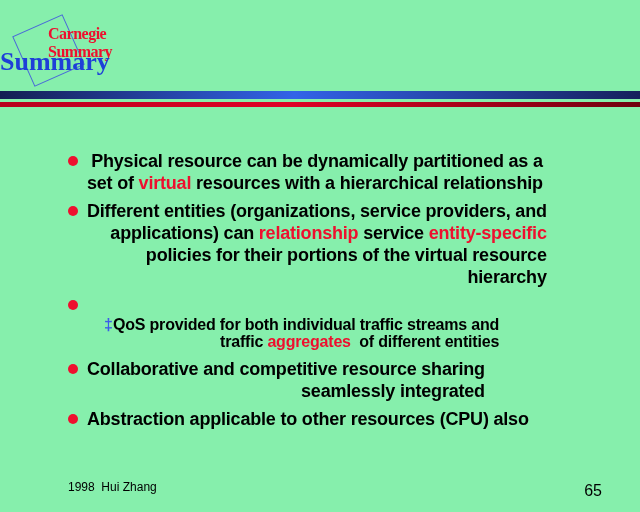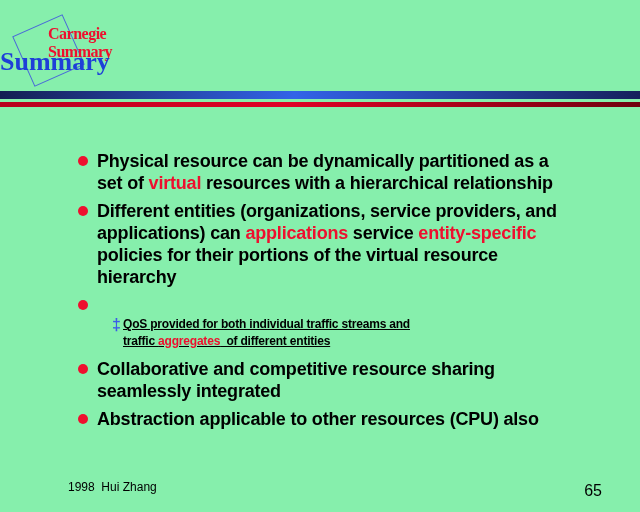--- a/index.html
+++ b/index.html
@@ -63,22 +63,23 @@
   }
   #bar-red {
     position: absolute;
     left: 0; top: 102px;
     width: 640px; height: 5px;
     background: linear-gradient(90deg, var(--bar-red-left) 0%, var(--bar-red-mid) 45%, var(--bar-red-right) 100%);
   }
   
   #content {
     position: absolute;
-    left: 78px; top: 150px;
+    left: 68px; top: 150px;
     width: 508px;
+    text-align: right;
   }
   .bullet {
     display: flex;
     align-items: flex-start;
     margin-bottom: 6px;
   }
   .dot {
     flex: none;
     width: 10px; height: 10px;
     border-radius: 50%;
@@ -103,26 +104,25 @@
   .dagger {
     flex: none;
     width: 11px;
     color: var(--dagger-blue);
     font-weight: bold;
     font-size: 16px;
     line-height: 17px;
   }
   .subtext {
     font-weight: bold;
-    font-size: 12px;
+    font-size: 16px;
     line-height: 17px;
     color: #000000;
     white-space: pre-wrap;
     letter-spacing: -0.2px;
-    text-decoration: underline;
   }
   
   #footer-credit {
     position: absolute;
     left: 68px; top: 480px;
     font-size: 12px;
     color: #000000;
     white-space: pre;
   }
   #page-number {
@@ -153,21 +153,21 @@
 
     <div class="bullet">
       <span class="dot"></span>
       <div class="btext"><span>Physical resource can be dynamically partitioned as a
 set of </span><span class="red">virtual</span><span> resources with a hierarchical relationship</span></div>
     </div>
 
     <div class="bullet">
       <span class="dot"></span>
       <div class="btext"><span>Different entities (organizations, service providers, and
-applications) can </span><span class="red">applications</span><span> service </span><span class="red">entity-specific</span><span>
+applications) can </span><span class="red">relationship</span><span> service </span><span class="red">entity-specific</span><span>
 policies for their portions of the virtual resource
 hierarchy</span></div>
     </div>
 
     <div class="bullet">
       <span class="dot"></span>
     </div>
 
     <div class="sub-bullet">
       <span class="dagger">‡</span>

